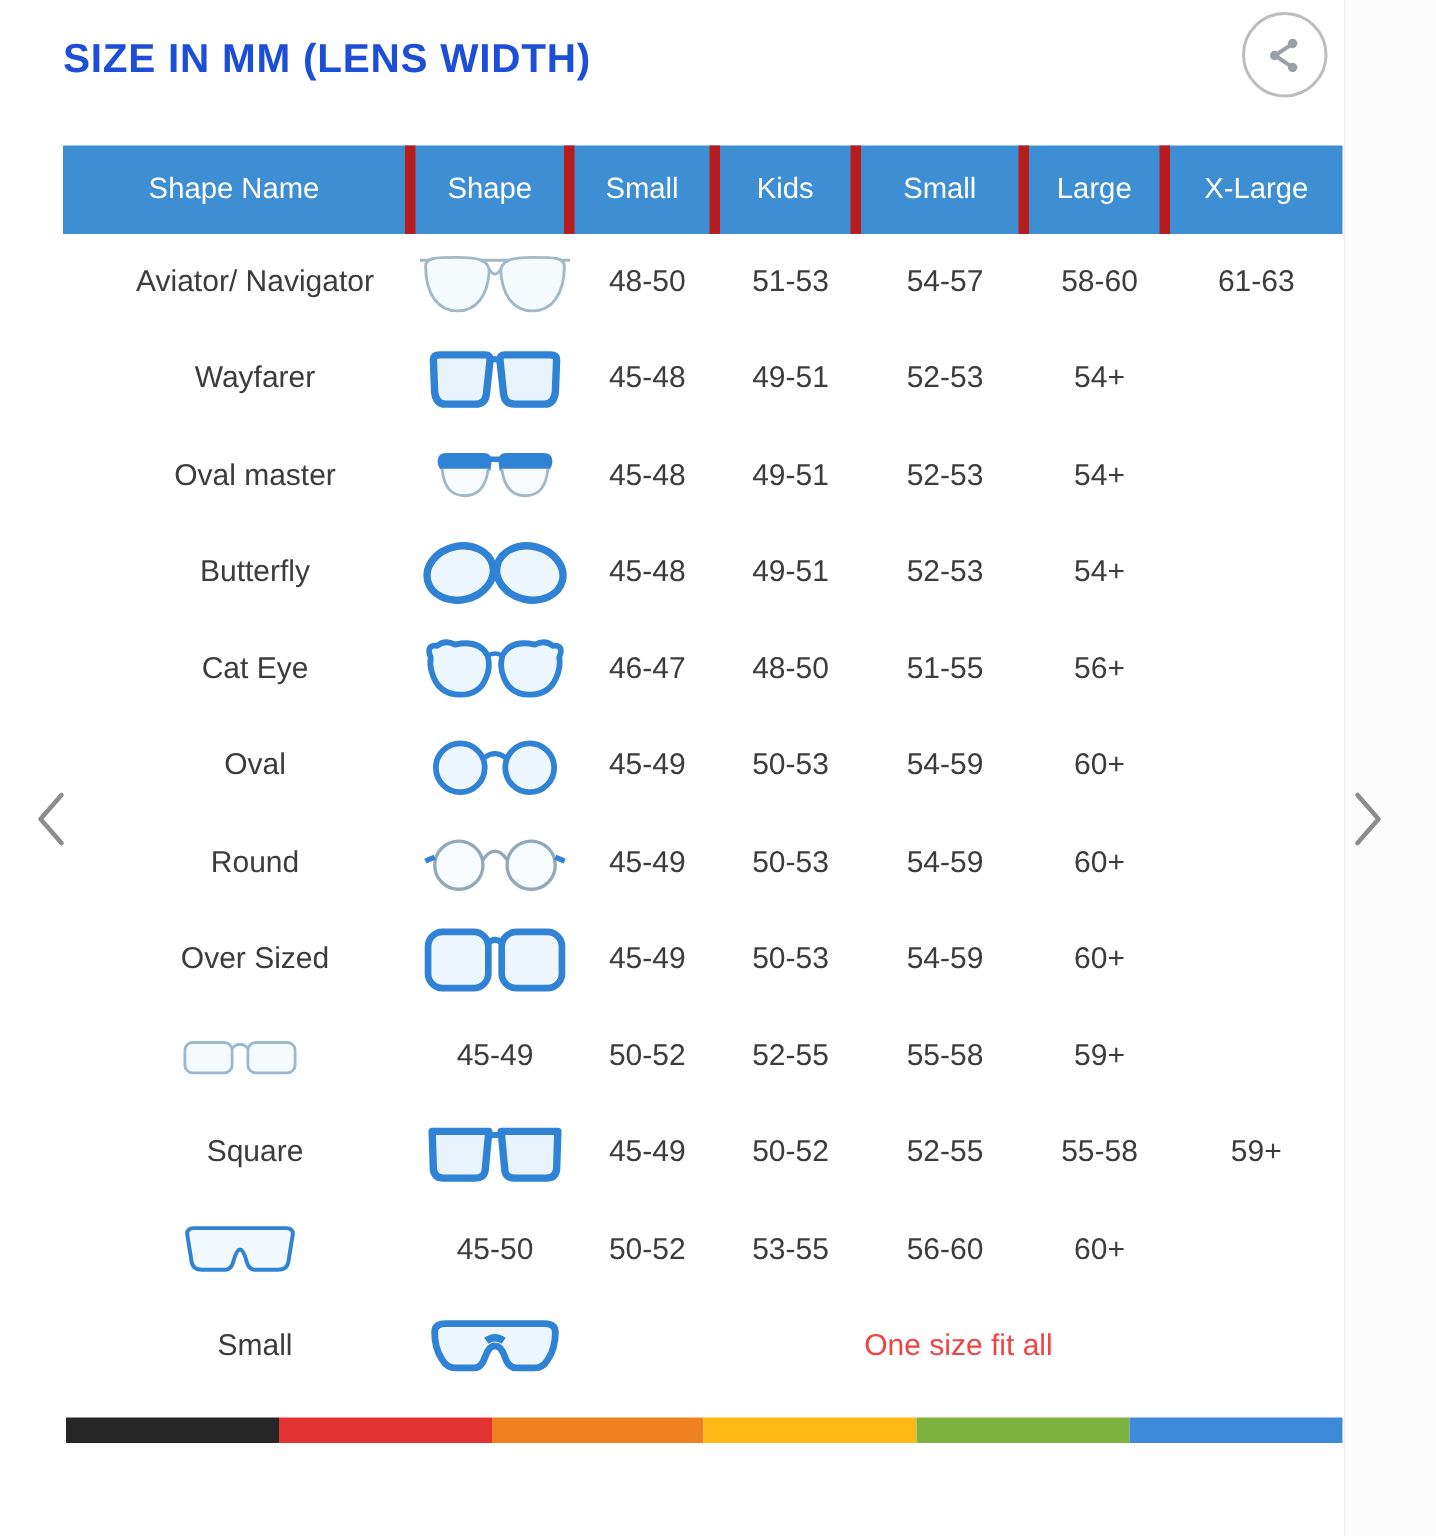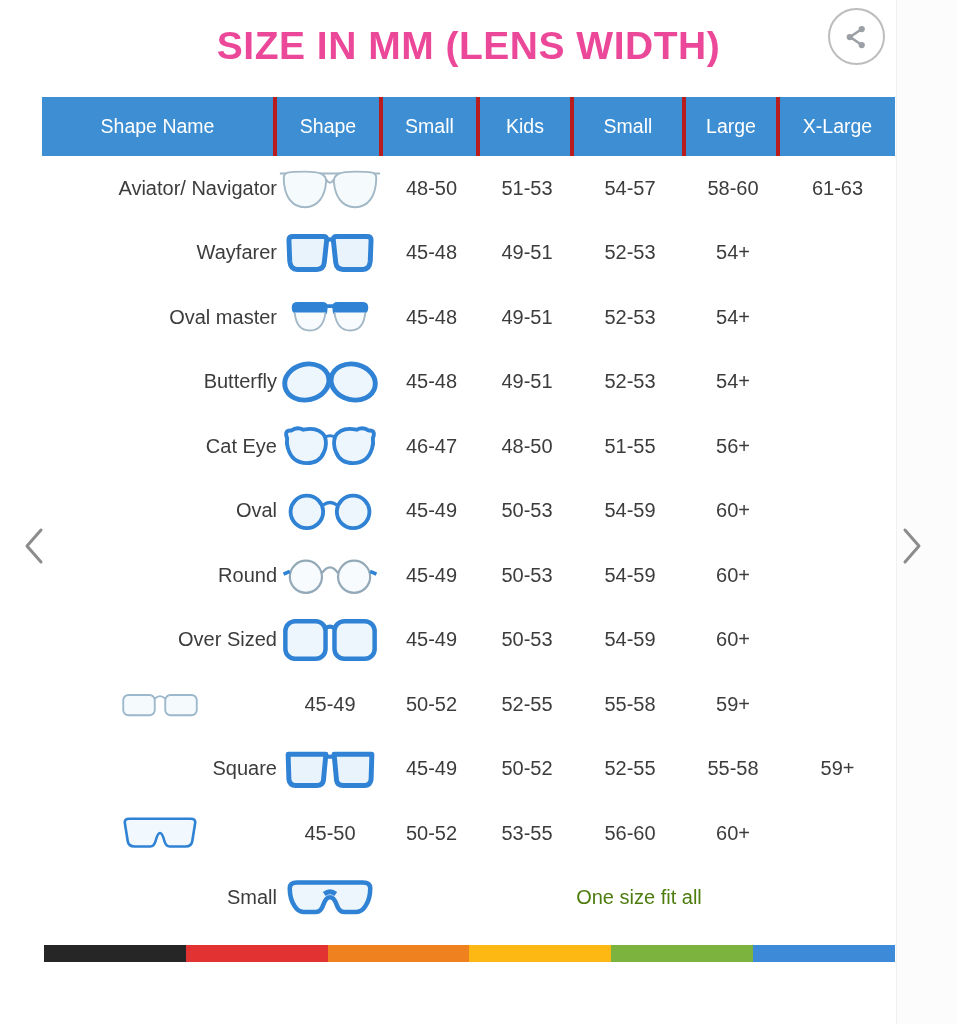--- a/index.html
+++ b/index.html
@@ -5,44 +5,44 @@
   * { margin:0; padding:0; box-sizing:border-box; }
   html,body { width:957px; height:1024px; background:#fff; overflow:hidden;
               font-family:"Liberation Sans", sans-serif; }
   .page { position:relative; width:957px; height:1024px; background:#fff; }
 
   
   .gutter { position:absolute; left:896px; top:0; width:61px; height:1024px;
             background:#fcfcfc; border-left:1px solid #f0f0f0; }
 
   .title { position:absolute; left:42px; top:24px; width:853px;
-           text-align:center; font-size:39px; font-weight:bold; color:#ec4899;
+           text-align:left; font-size:27px; font-weight:bold; color:#1d4ed8;
            letter-spacing:.5px; }
 
   .share-btn { position:absolute; left:828px; top:8px; width:57px; height:57px;
                border-radius:50%; border:2px solid #bdbdbd; background:#fff;
                display:flex; align-items:center; justify-content:center; cursor:pointer; }
 
   .table { position:absolute; left:42px; top:97px; width:853px; }
   .grid-row { display:grid;
               grid-template-columns:235px 106px 97px 94px 112px 94px 115px;
               align-items:center; }
 
   .thead { background:#3d8ed2; height:59px; }
   .thead .th { color:#fff; font-size:19.5px; text-align:center; height:100%;
                display:flex; align-items:center; justify-content:center;
-               border-right:4px solid #b91c1c; }
+               border-right:7px solid #b91c1c; }
   .thead .th:last-child { border-right:none; }
 
   .tbody .grid-row { height:64.5px; }
   .cell { font-size:20px; color:#3c3c3c; text-align:center; }
-  .cell.name { text-align:right; padding-left:21px; }
+  .cell.name { text-align:center; padding-left:21px; }
   .cell.icon-cell { display:flex; align-items:center; justify-content:center; }
   .cell.icon-cell svg { display:block; }
-  .span-cell { grid-column:3 / 8; font-size:20px; color:#4d7c0f; text-align:center; }
+  .span-cell { grid-column:3 / 8; font-size:20px; color:#ef4444; text-align:center; }
 
   .nav-btn { position:absolute; top:524px; width:40px; height:44px; background:transparent;
              border:none; display:flex; align-items:center; justify-content:center; cursor:pointer; }
   .nav-prev { left:14px; }
   .nav-next { left:892px; }
 
   .stripe { position:absolute; left:44px; top:945px; width:851px; height:17px;
             display:flex; }
   .stripe .seg { flex:1 1 0; height:100%; }
 </style>

